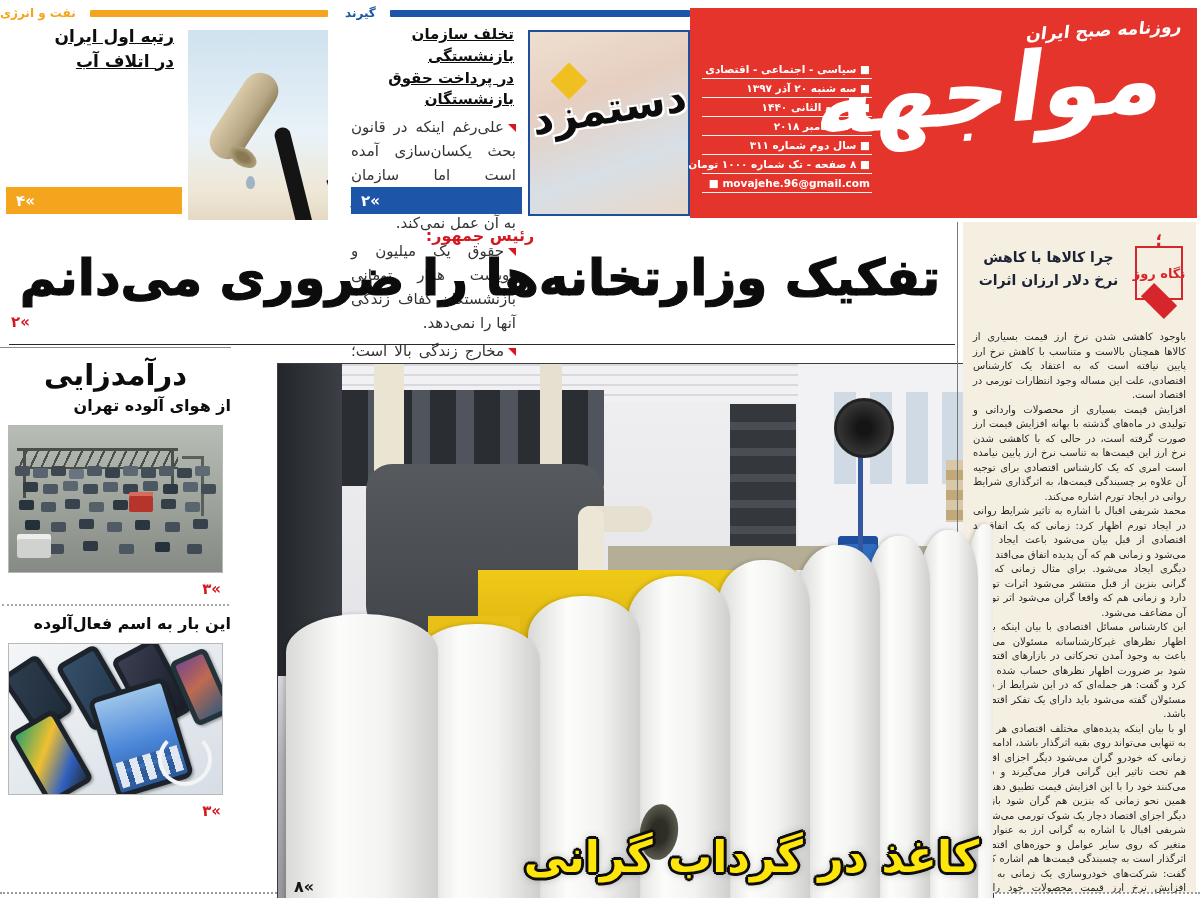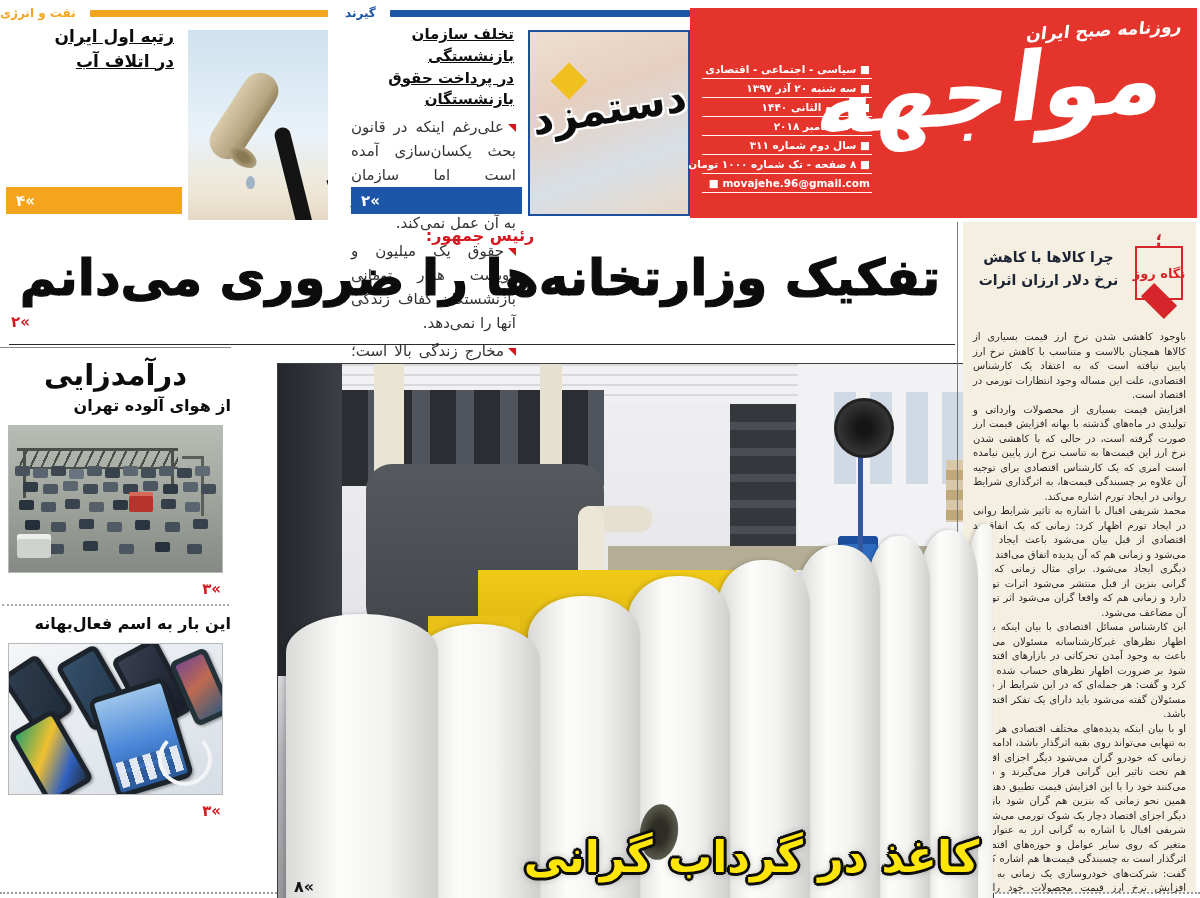--- a/index.html
+++ b/index.html
@@ -245,21 +245,21 @@
         <div class="tr-post2"></div>
         <div class="tr-lamp"></div>
         <div class="cars"></div>
         <div class="tr-truck"></div>
         <div class="tr-bus"></div>
       </div>
       <div class="lc-marker"><span class="pm ltr">۳«</span></div>
       <div class="dotsep"></div>
     </section>
     <section>
-      <div class="lc-sub">این بار به اسم فعال‌بهانه</div>
+      <div class="lc-sub">این بار به اسم فعال‌آلوده</div>
       <div class="imgbox phones">
         <div class="ph ph1">
             <div class="scr"></div>
           </div>
         <div class="ph ph2">
             <div class="scr"></div>
           </div>
         <div class="ph ph3">
             <div class="scr"></div>
           </div>

